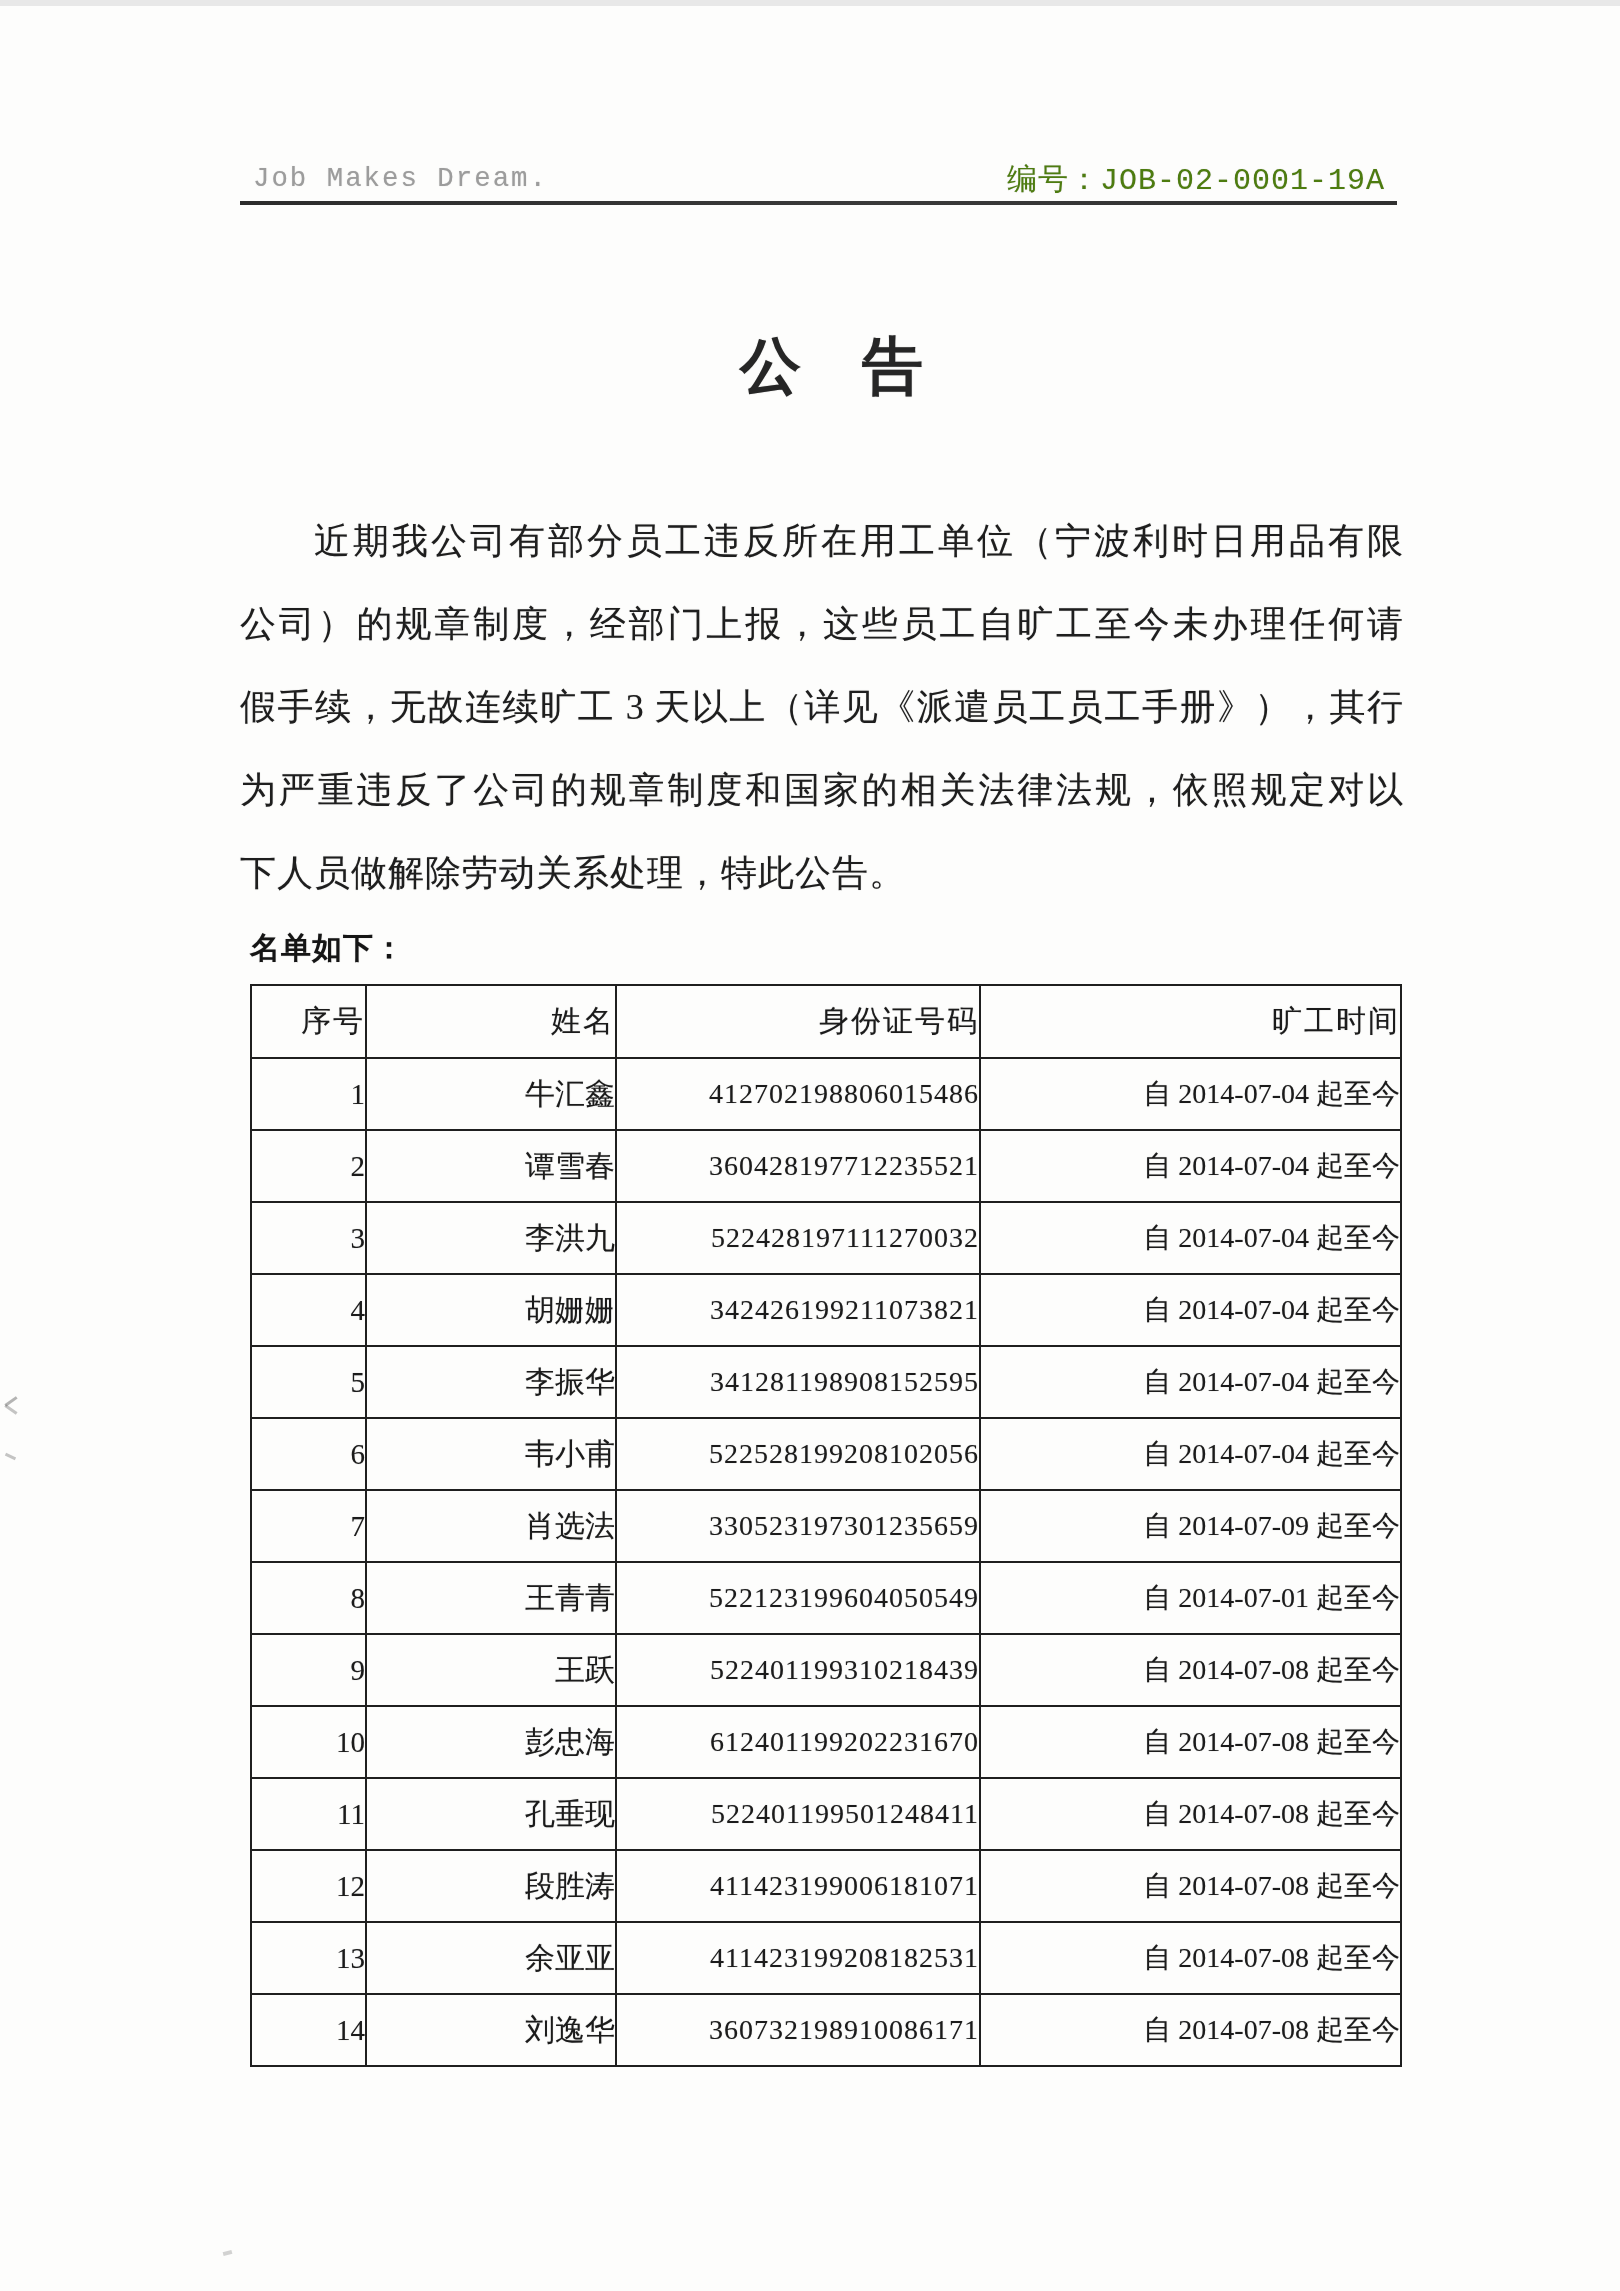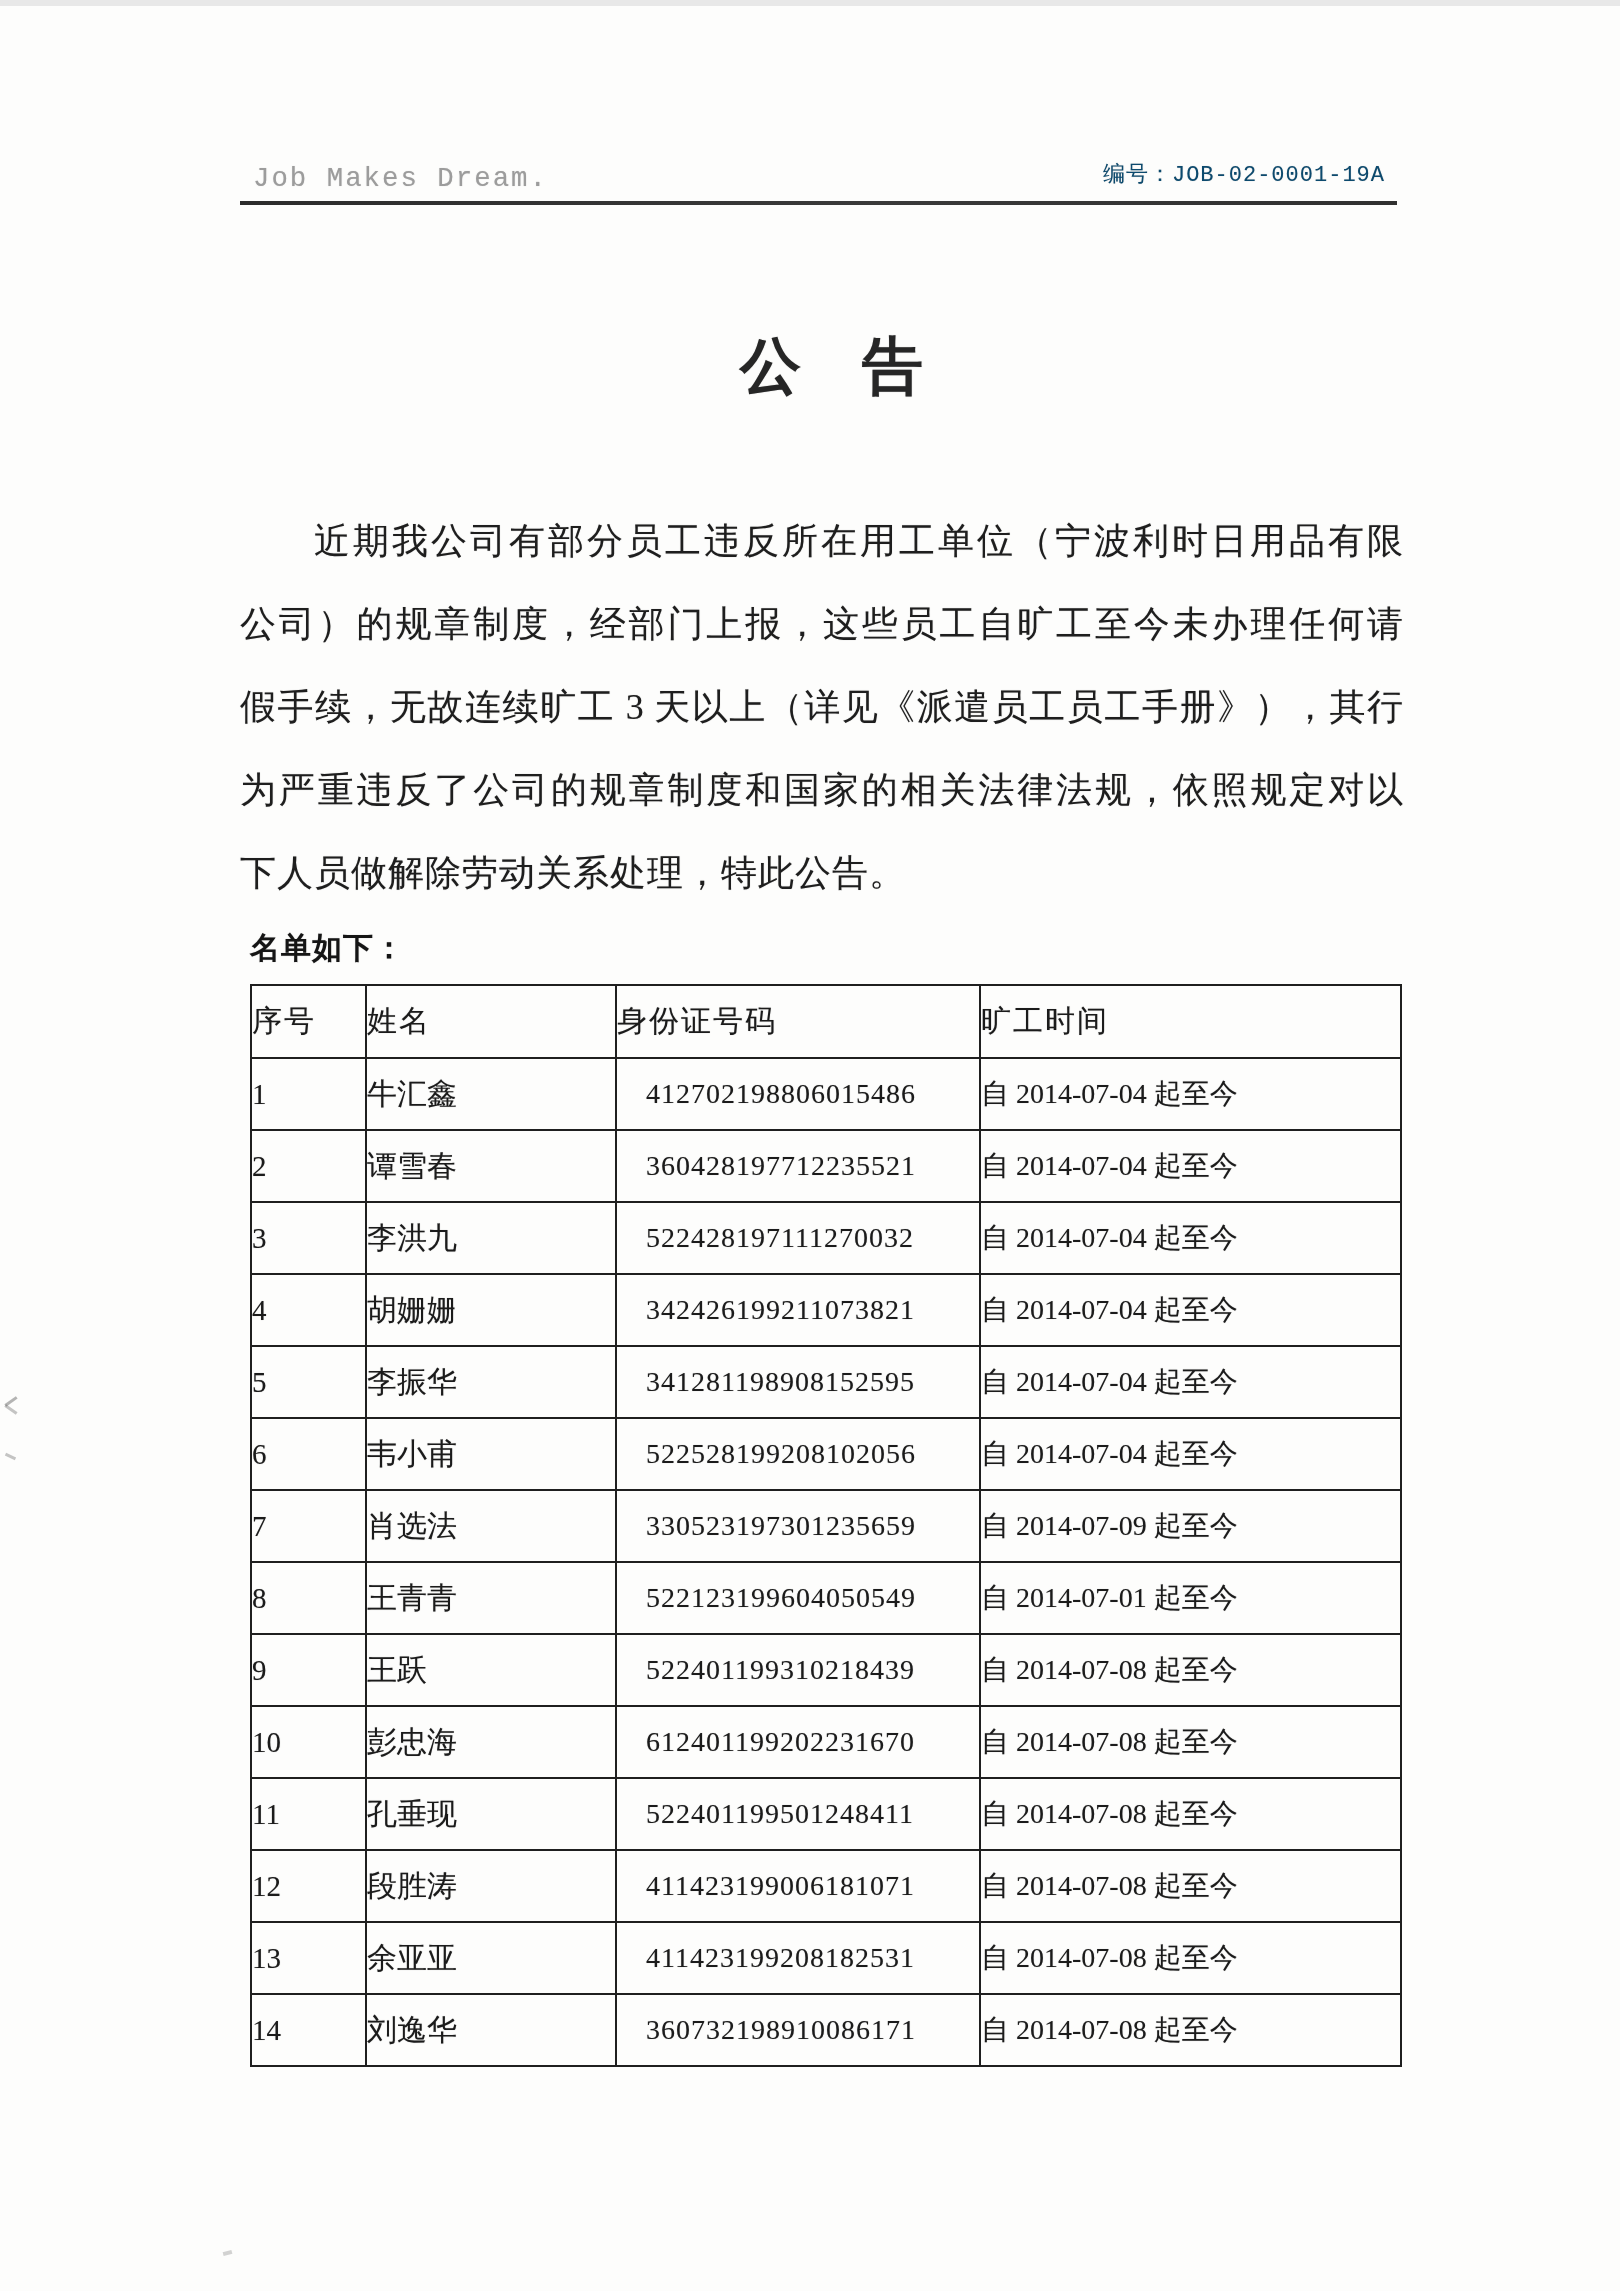--- a/index.html
+++ b/index.html
@@ -16,22 +16,22 @@
   .slogan {
     position:absolute; left:253px; top:157px;
     font-family:"Liberation Mono","DejaVu Sans Mono",monospace;
     font-size:27.4px; letter-spacing:2px;
     color:#9c9c9c;
     text-shadow:0 0 1px rgba(120,120,120,.35);
   }
   .doc-number {
     position:absolute; right:235px; top:153px;
     font-family:"Liberation Mono","DejaVu Sans Mono",monospace;
-    font-size:22px; letter-spacing:1px;
-    color:#0c4a6e;
+    font-size:30px; letter-spacing:1px;
+    color:#4d7c0f;
     text-shadow:0 0 1px rgba(110,110,110,.4);
   }
   .head-rule {
     position:absolute; left:240px; top:195px;
     width:1157px; height:3.9px;
     background:linear-gradient(90deg,#2c2c2c 0%,#3a3a3a 55%,#303030 100%);
   }
   
   .doc-title {
     position:absolute; left:250px; top:320px; width:1163px;
@@ -63,21 +63,21 @@
   }
   
   table.roster {
     position:absolute; left:250px; top:978px;
     width:1150px; border-collapse:collapse; table-layout:fixed;
     border:2.9px solid #1c1c1c;
   }
   table.roster th, table.roster td {
     border:2px solid #1f1f1f;
     border-top-width:2.9px; border-bottom-width:2.9px;
-    text-align:left; vertical-align:middle;
+    text-align:right; vertical-align:middle;
     font-weight:normal; color:#1b1b1b;
     padding:0;
     text-shadow:0 0 1px rgba(0,0,0,.3);
   }
   table.roster th { height:71px; font-size:30px; letter-spacing:2px; }
   table.roster td { height:70px; font-size:30px; }
   table.roster td:nth-child(1) { font-size:29px; }
   table.roster td:nth-child(3) { font-size:28px; letter-spacing:1px;padding-left:29px; }
   table.roster td:nth-child(4) { font-size:28px; }
   

